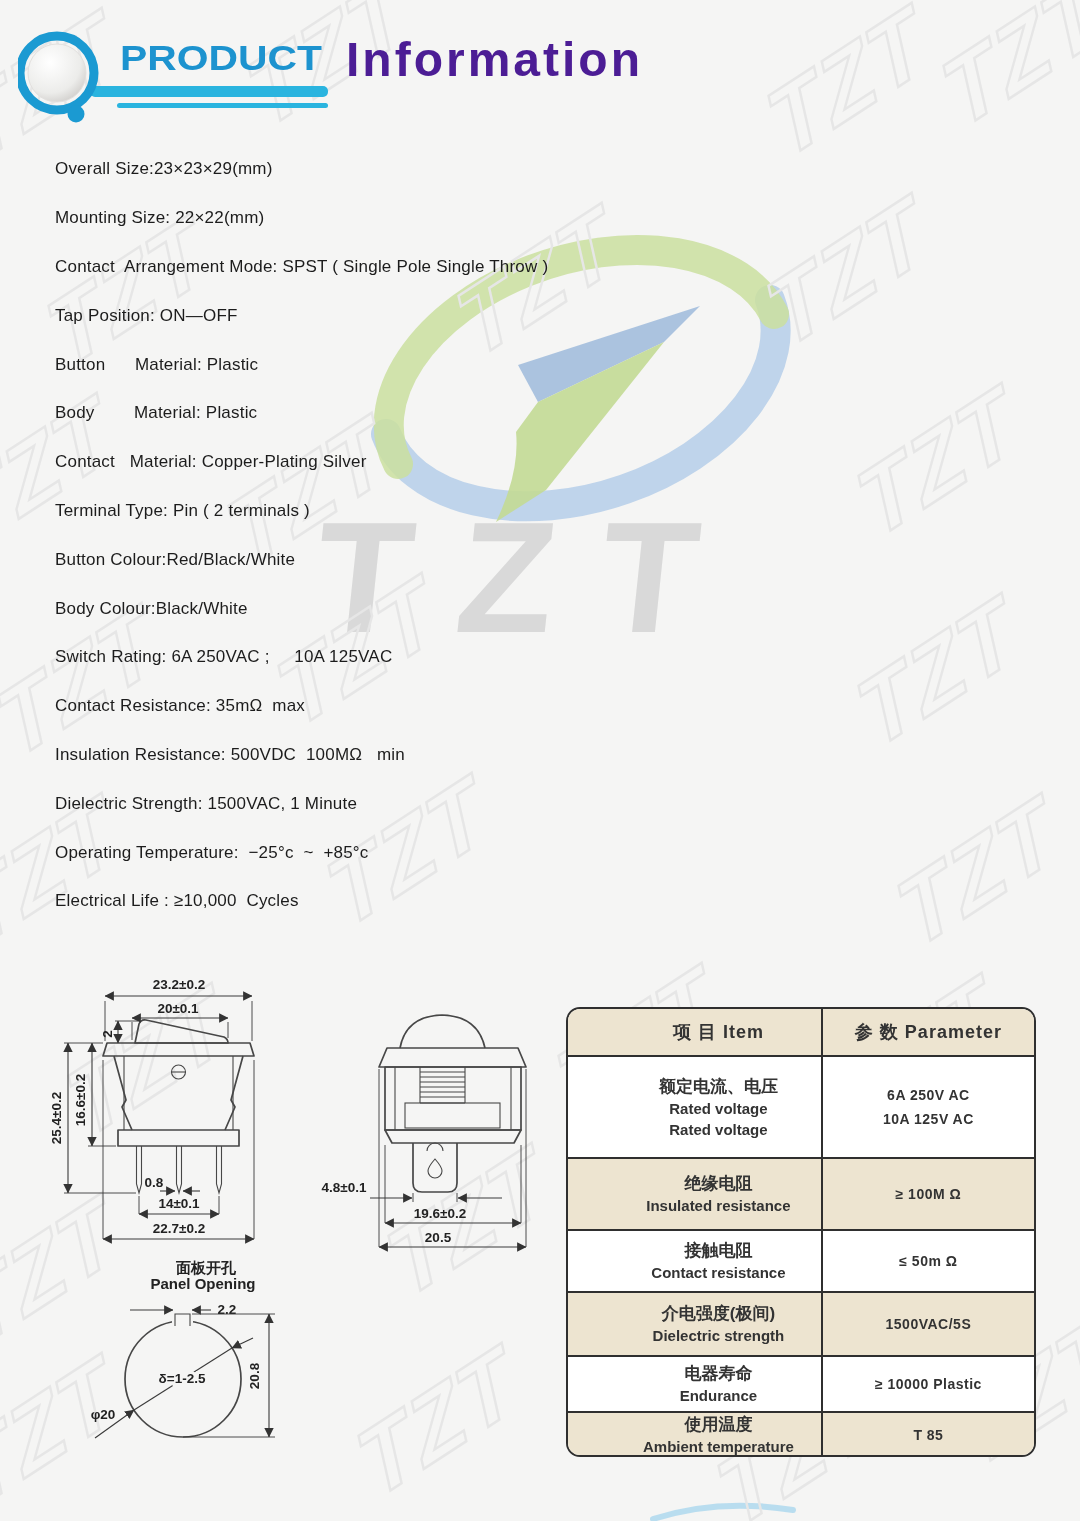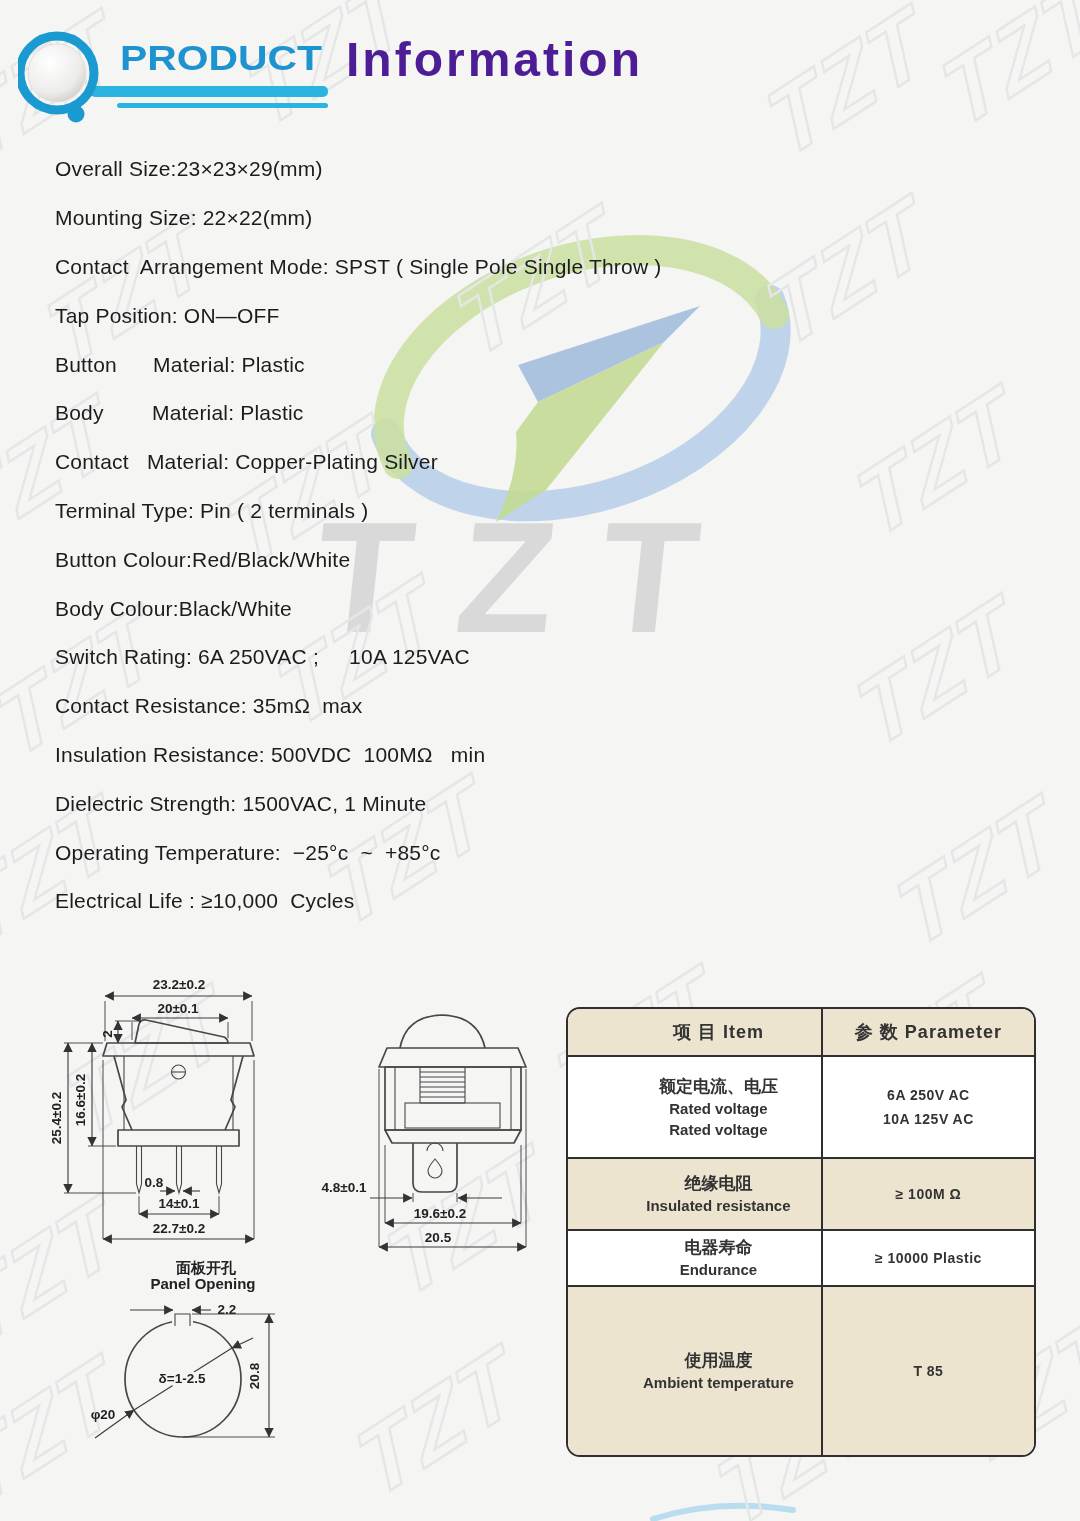--- a/index.html
+++ b/index.html
@@ -34,21 +34,21 @@
   .hdr-logo{position:absolute; left:18px; top:26px;}
   .hdr-info{
     position:absolute; left:346px; top:34px;
     font-size:48px; font-weight:bold; letter-spacing:3px;
     color:#4c1d95; line-height:1.1;
   }
   
   .specs{position:absolute; left:55px; top:145px;}
   .spec-line{
     height:48.8px; display:flex; align-items:center;
-    font-size:21px; white-space:pre; letter-spacing:0.2px;
+    font-size:17px; white-space:pre; letter-spacing:0.2px;
   }
   
   .d-side{position:absolute; left:52px; top:960px;}
   .d-front{position:absolute; left:318px; top:985px;}
   .d-panel{position:absolute; left:85px; top:1256px;}
   svg text{font-family:"Liberation Sans","DejaVu Sans",sans-serif;}
   .dimtxt{font-size:13.5px; font-weight:bold; fill:#222;}
   .dline{stroke:#3a3a3a; stroke-width:1.1; fill:none;}
   .ext{stroke:#3a3a3a; stroke-width:0.9; fill:none;}
   .shape{stroke:#474747; stroke-width:1.7; fill:none; stroke-linejoin:round;}
@@ -279,20 +279,38 @@
       </div>
       <div class="t-row r1 shade">
         <div class="t-cell t-item">
           <div class="zh">绝缘电阻</div>
           <div class="en">Insulated resistance</div>
         </div>
         <div class="t-cell t-param">
           <div class="pv">≥ 100M Ω</div>
         </div>
       </div>
+      <div class="t-row r2">
+        <div class="t-cell t-item">
+          <div class="zh">接触电阻</div>
+          <div class="en">Contact resistance</div>
+        </div>
+        <div class="t-cell t-param">
+          <div class="pv">≤ 50m Ω</div>
+        </div>
+      </div>
+      <div class="t-row r3 shade">
+        <div class="t-cell t-item">
+          <div class="zh">介电强度(极间)</div>
+          <div class="en">Dielectric strength</div>
+        </div>
+        <div class="t-cell t-param">
+          <div class="pv">1500VAC/5S</div>
+        </div>
+      </div>
       <div class="t-row r4">
         <div class="t-cell t-item">
           <div class="zh">电器寿命</div>
           <div class="en">Endurance</div>
         </div>
         <div class="t-cell t-param">
           <div class="pv">≥ 10000 Plastic</div>
         </div>
       </div>
       <div class="t-row r5 shade">

